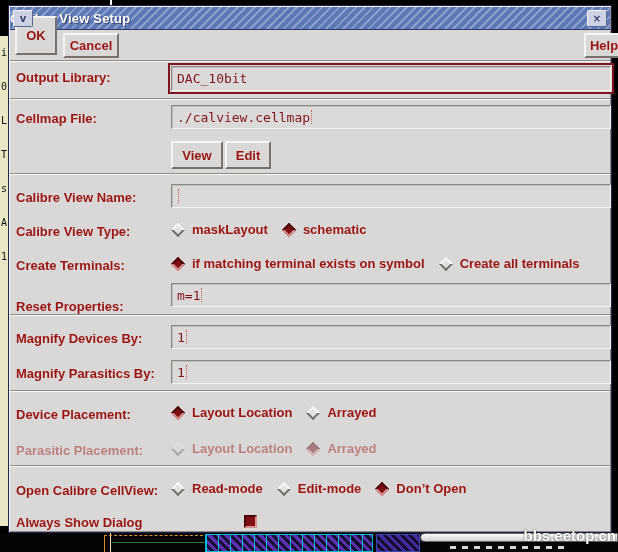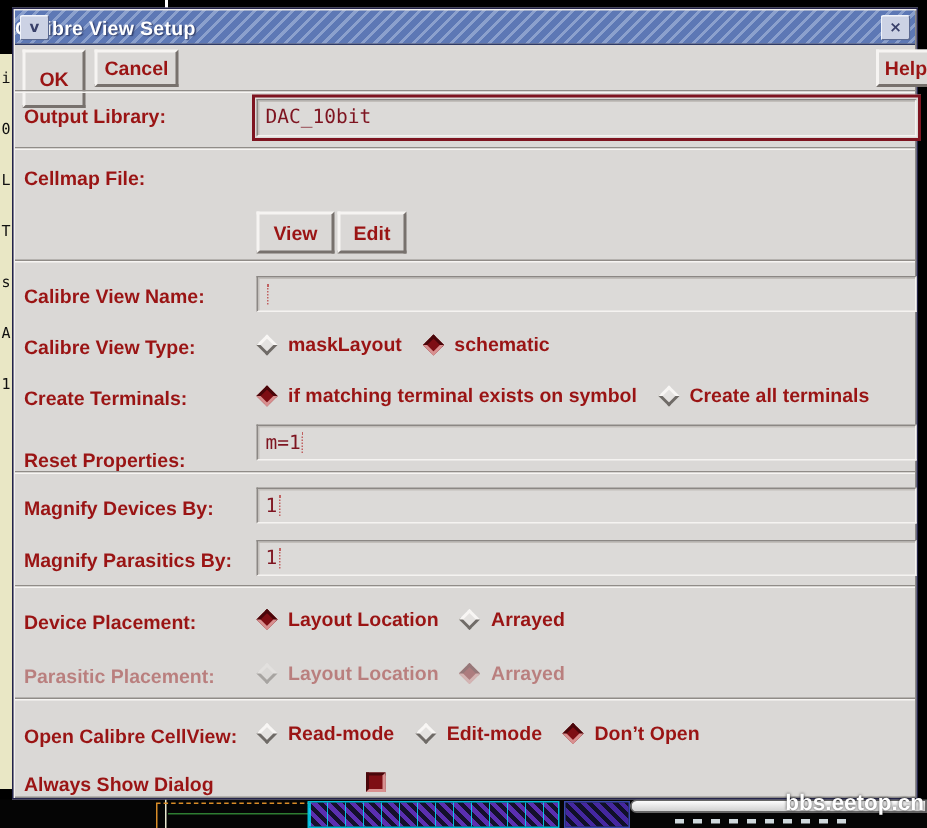--- a/index.html
+++ b/index.html
@@ -152,34 +152,35 @@
 <div class="watermark">bbs.eetop.cn</div>
 
 <div class="dialog">
 
   <div class="titlebar">
     <div class="tb-btn tb-menu">v</div>
     <div class="title-text">Calibre View Setup</div>
     <div class="tb-btn tb-close">×</div>
   </div>
 
-  <div class="bevel-btn" style="left:6px; top:27px; width:42px; height:39px;">OK</div>
+  <div class="bevel-btn" style="left:6px; top:10px; width:42px; height:39px;">OK</div>
   <div class="bevel-btn" style="left:54px; top:27px; width:56px; height:25px;">Cancel</div>
   <div class="bevel-btn" style="left:575px; top:27px; width:40px; height:25px;">Help</div>
 
   <div class="sep" style="top:54px;"></div>
 
   <div class="rowlabel" style="top:64px;">Output Library:</div>
   <div class="focus-ring" style="top:57px;">
     <div class="textfield"><span>DAC_10bit</span></div>
   </div>
 
   <div class="sep" style="top:92px;"></div>
 
   <div class="rowlabel" style="top:105px;">Cellmap File:</div>
+  <div class="textfield" style="top:99px;"><span>./calview.cellmap</span><span class="cursor"></span></div>
   <div class="bevel-btn" style="left:162px; top:135px; width:52px; height:28px;">View</div>
   <div class="bevel-btn" style="left:216px; top:135px; width:46px; height:28px;">Edit</div>
 
   <div class="sep" style="top:167px;"></div>
 
   <div class="rowlabel" style="top:184px;">Calibre View Name:</div>
   <div class="textfield" style="top:178px;"><span class="cursor"></span></div>
 
   <div class="rowlabel" style="top:218px;">Calibre View Type:</div>
   <div class="radio-row" style="top:216px;">

